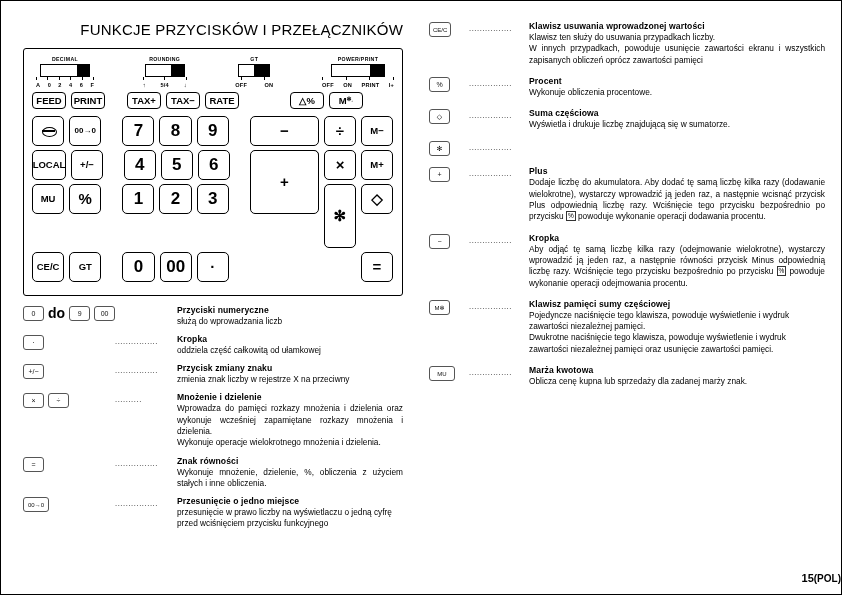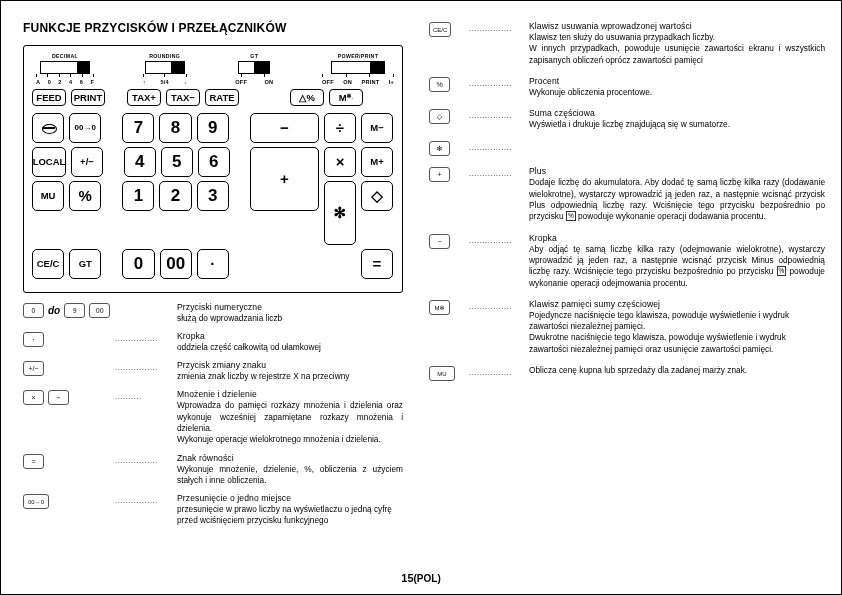--- a/index.html
+++ b/index.html
@@ -19,21 +19,21 @@
   .columns{
     position:absolute;
     left:0;top:0;right:0;bottom:0;
     display:flex;
   }
   .col-left{width:420px;box-sizing:border-box;padding:14px 18px 0 22px;}
   .col-right{width:422px;box-sizing:border-box;padding:20px 16px 0 8px;}
 
   
   .title{
-    font-size:12px;font-weight:bold;text-align:left;
+    font-size:15px;font-weight:normal;text-align:right;
     letter-spacing:.2px;margin:6px 0 10px 0;
   }
 
   
   .calc{
     border:1.6px solid #000;
     border-radius:3px;
     padding:7px 4px 9px 8px;
     box-sizing:border-box;
   }
@@ -98,44 +98,44 @@
   }
   .lkey{
     border:1px solid #555;border-radius:3px;background:#fff;
     min-width:21px;height:15px;padding:0 3px;
     display:inline-flex;align-items:center;justify-content:center;
     font-size:7px;font-weight:normal;box-sizing:border-box;margin-right:4px;
     color:#111;
   }
   .lkey.wide{min-width:26px;}
   .lkey.tiny{font-size:6px;}
-  .do-word{font-size:10px;font-weight:bold;margin-right:4px;line-height:15px;font-style:italic;}
+  .do-word{font-size:14px;font-weight:bold;margin-right:4px;line-height:15px;}
   .dots{
     width:62px;min-width:62px;font-size:7.5px;letter-spacing:.6px;
     color:#000;padding-top:3px;white-space:nowrap;overflow:hidden;
   }
   .item-text{flex:1;}
-  .it-title{font-size:8.6px;font-weight:normal;margin-bottom:1px;letter-spacing:.1px;}
+  .it-title{font-size:8.6px;font-weight:bold;margin-bottom:1px;letter-spacing:.1px;}
   .it-body{font-size:8.3px;line-height:11.3px;text-align:justify;}
   .it-body.nojust{text-align:left;}
 
   
   .col-right .item{margin-bottom:10px;}
   .col-right .item-keys{width:40px;min-width:40px;}
   .col-right .dots{width:60px;min-width:60px;}
 
   .inline-key{
     display:inline-block;border:1px solid #333;background:#fff;
     font-size:6.5px;padding:0 1px;line-height:8px;vertical-align:middle;
     position:relative;top:-1px;
   }
 
   .footer{
     position:absolute;left:0;right:0;bottom:10px;
-    text-align:center;font-size:11px;font-weight:bold;
+    text-align:right;font-size:11px;font-weight:bold;
   }
   .footer .pol{font-size:10px;}
   .msup{font-size:6px;vertical-align:super;}
 </style>
 </head>
 <body>
 
 <div class="page">
 <div class="columns">
 
@@ -503,21 +503,21 @@
         </div>
       </div>
 
       <div class="item">
         <div class="item-keys">
           <span class="lkey">−</span>
         </div>
         <div class="dots">................</div>
         <div class="item-text">
           <div class="it-title">Kropka</div>
-          <div class="it-body"><span>Aby odjąć tę samą liczbę kilka razy (odejmowanie wielokrotne), wystarczy wprowadzić ją jeden raz, a następnie wcisnąć przycisk Minus odpowiednią liczbę razy. Wciśnięcie tego przycisku bezpośrednio po przycisku</span> <span class="inline-key">%</span> <span>powoduje wykonanie operacji odejmowania procentu.</span></div>
+          <div class="it-body"><span>Aby odjąć tę samą liczbę kilka razy (odejmowanie wielokrotne), wystarczy wprowadzić ją jeden raz, a następnie równości przycisk Minus odpowiednią liczbę razy. Wciśnięcie tego przycisku bezpośrednio po przycisku</span> <span class="inline-key">%</span> <span>powoduje wykonanie operacji odejmowania procentu.</span></div>
         </div>
       </div>
 
       <div class="item">
         <div class="item-keys">
           <span class="lkey tiny">M✻</span>
         </div>
         <div class="dots">................</div>
         <div class="item-text">
           <div class="it-title">Klawisz pamięci sumy częściowej</div>
@@ -525,20 +525,21 @@
           <div class="it-body nojust">Dwukrotne naciśnięcie tego klawisza, powoduje wyświetlenie i wydruk zawartości niezależnej pamięci oraz usunięcie zawartości pamięci.</div>
         </div>
       </div>
 
       <div class="item">
         <div class="item-keys">
           <span class="lkey wide tiny">MU</span>
         </div>
         <div class="dots">................</div>
         <div class="item-text">
+          <div class="it-title">Marża kwotowa</div>
           <div class="it-body">Oblicza cenę kupna lub sprzedaży dla zadanej marży znak.</div>
         </div>
       </div>
 
     </div>
   </div>
 
 </div>
 
 <div class="footer">

